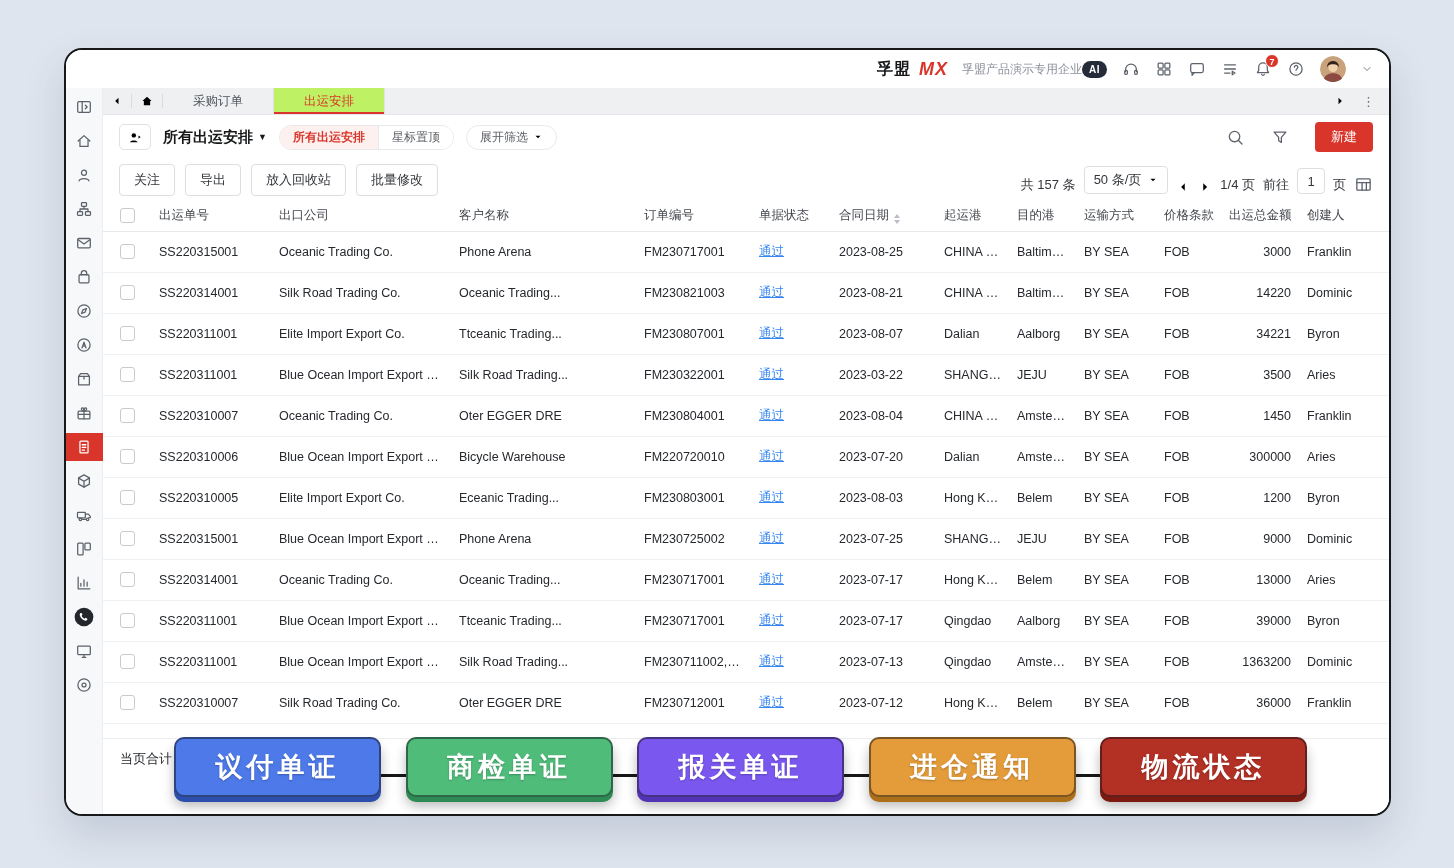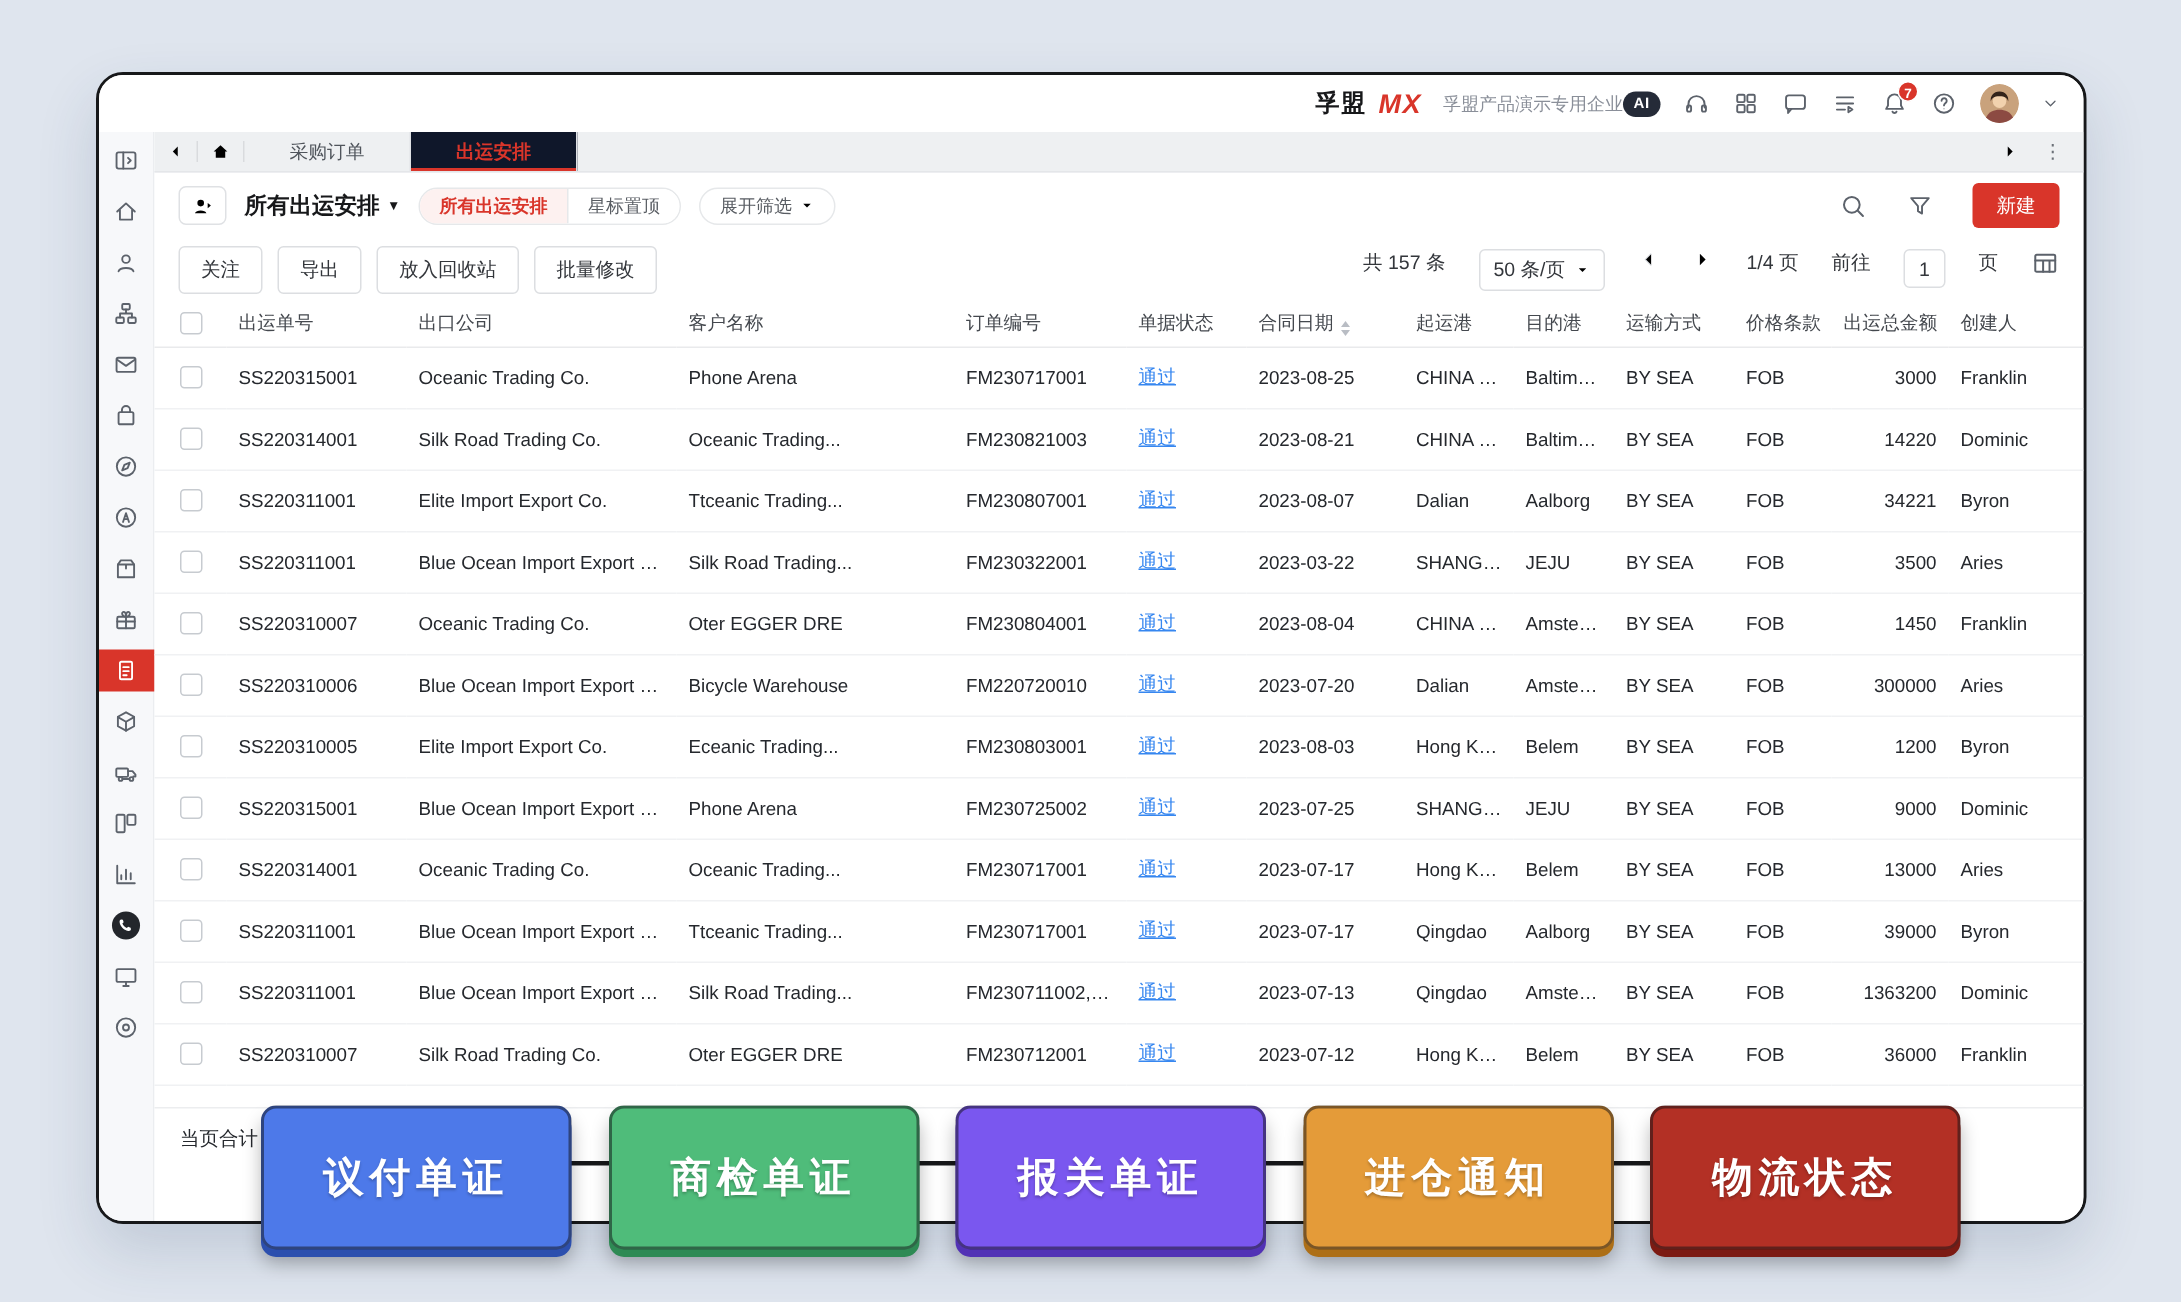--- a/index.html
+++ b/index.html
@@ -36,41 +36,41 @@
   .sidebar{width:37px;flex:0 0 37px;background:#f7f8fa;border-right:1px solid #ebedf0;display:flex;flex-direction:column;align-items:center;padding-top:5px}
   .s-item{width:28px;height:28px;margin-bottom:6px;border-radius:6px;display:flex;align-items:center;justify-content:center;cursor:pointer;flex:0 0 28px}
   .s-item.active{background:var(--accent-red,#d9352a);width:37px;height:34px;border-radius:0;margin-left:0}
   .s-item.active svg{stroke:#fff}
   .main{flex:1;display:flex;flex-direction:column;min-width:0;background:#fff}
   
   .tabbar{height:27px;flex:0 0 27px;background:#eef0f2;display:flex;align-items:stretch;border-bottom:1px solid #e4e6e9}
   .tab-ctrl{display:flex;align-items:center;padding:0 8px;color:#9aa0a8;cursor:pointer}
   .vdiv{width:1px;background:#d9dbde;margin:6px 0}
   .tab{display:flex;align-items:center;padding:0 30px;font-size:12.5px;color:#50555c;cursor:pointer;position:relative;border-right:1px solid #e0e2e5}
-  .tab.active{background:#0f172a;color:var(--accent-red,#d9352a);font-weight:700}
+  .tab.active{background:#bef264;color:var(--accent-red,#d9352a);font-weight:400}
   .tab.active::after{content:"";position:absolute;left:0;right:0;bottom:0;height:2px;background:var(--accent-red,#d9352a)}
   .tabbar-right{margin-left:auto;display:flex;align-items:center;gap:4px;padding-right:10px;color:#6b7078}
   .kebab{font-size:13px;color:#6b7078;cursor:pointer;padding:0 4px}
   
   .filterbar{height:44px;flex:0 0 44px;display:flex;align-items:center;gap:12px;padding:0 16px}
   .fic{display:inline-flex;align-items:center;justify-content:center;cursor:pointer}
   .assignee-btn{width:32px;height:26px;border:1px solid #dfe1e4;border-radius:5px;display:flex;align-items:center;justify-content:center;cursor:pointer;background:#fff}
   .view-name{font-size:15px;font-weight:700;color:#17181a;display:flex;align-items:center;gap:5px;cursor:pointer}
   .view-caret{font-size:9px;color:#17181a}
   .seg-pill{display:flex;border:1px solid #e6e8ea;border-radius:14px;overflow:hidden;height:25px;align-items:stretch}
   .seg{display:flex;align-items:center;padding:0 13px;font-size:12px;color:#595d63;cursor:pointer;background:#fff}
   .seg.sel{color:var(--accent-red,#d9352a);background:#fdf1f0;font-weight:600}
   .seg + .seg{border-left:1px solid #e6e8ea}
   .pill{display:flex;align-items:center;gap:5px;border:1px solid #e6e8ea;border-radius:14px;height:25px;padding:0 13px;font-size:12px;color:#595d63;background:#fff;cursor:pointer}
   .filter-right{margin-left:auto;display:flex;align-items:center;gap:26px}
   .btn-new{background:var(--accent-red,#d9352a);color:#fff;font-size:13px;border:none;border-radius:4px;padding:6px 16px;cursor:pointer;font-family:inherit}
   
   .toolbar{height:42px;flex:0 0 42px;display:flex;align-items:center;gap:10px;padding:0 16px}
   .tb-btn{border:1px solid #dcdee1;background:#fff;border-radius:4px;padding:6px 14px;font-size:13px;color:#33363b;cursor:pointer;font-family:inherit;white-space:nowrap}
-  .tb-right{margin-left:auto;display:flex;align-items:flex-start;gap:22px;font-size:13px;color:#33363b;white-space:nowrap}
+  .tb-right{margin-left:auto;display:flex;align-items:flex-end;gap:8px;font-size:13px;color:#33363b;white-space:nowrap}
   .pg-size{border:1px solid #dcdee1;border-radius:4px;padding:4px 9px;display:flex;align-items:center;gap:7px;cursor:pointer;background:#fff}
   .pg-chev{cursor:pointer;display:flex;align-items:center}
   .pg-chev.disabled svg{stroke:#c8ccd1}
   .goto-input{width:28px;height:26px;border:1px solid #dcdee1;border-radius:4px;text-align:center;font-size:13px;color:#33363b;font-family:inherit}
   .tb-ic{cursor:pointer;display:flex;align-items:center}
   
   .table-wrap{padding:0;flex:0 0 auto}
   table.grid{width:100%;border-collapse:collapse;table-layout:fixed}
   .grid th{height:30px;font-size:12.5px;font-weight:400;color:#44484e;text-align:left;padding:0 8px;border-bottom:1px solid #e9eaec;white-space:nowrap;overflow:hidden}
   .grid td{height:41px;font-size:12.5px;color:#25282d;padding:0 8px;border-bottom:1px solid #f0f1f3;white-space:nowrap;overflow:hidden;text-overflow:ellipsis}
@@ -82,21 +82,21 @@
   .sort i{width:0;height:0;border-left:3.5px solid transparent;border-right:3.5px solid transparent;display:block}
   .sort .up{border-bottom:4px solid #b9bdc4}
   .sort .down{border-top:4px solid #b9bdc4}
   
   .page-footer{margin-top:14px;border-top:1px solid #ecedef;height:42px;display:flex;align-items:center;justify-content:space-between;padding:0 16px 0 17px;font-size:13px;color:#25282d}
   .footer-total{padding-right:74px}
   
   .overlay-bar{position:absolute;left:174px;top:737px;width:1133px;height:74px;display:flex;justify-content:space-between;z-index:10}
   .overlay-bar::before{content:"";position:absolute;left:8px;right:8px;top:50%;height:3px;background:var(--overlay-line,#17181a);z-index:-1}
   .ov-btn{
-    width:207px;height:96px;border-radius:10px;border:2px solid rgba(15,15,20,.5);
+    width:207px;height:60px;border-radius:10px;border:2px solid rgba(15,15,20,.5);
     color:#fff;font-size:27px;font-weight:700;letter-spacing:4px;
     display:flex;align-items:center;justify-content:center;cursor:pointer;
     text-shadow:0 1px 2px rgba(0,0,0,.25);
     font-family:Liberation Mono, monospace;
   }
 </style>
 </head>
 <body>
 
 <div class="stage">

